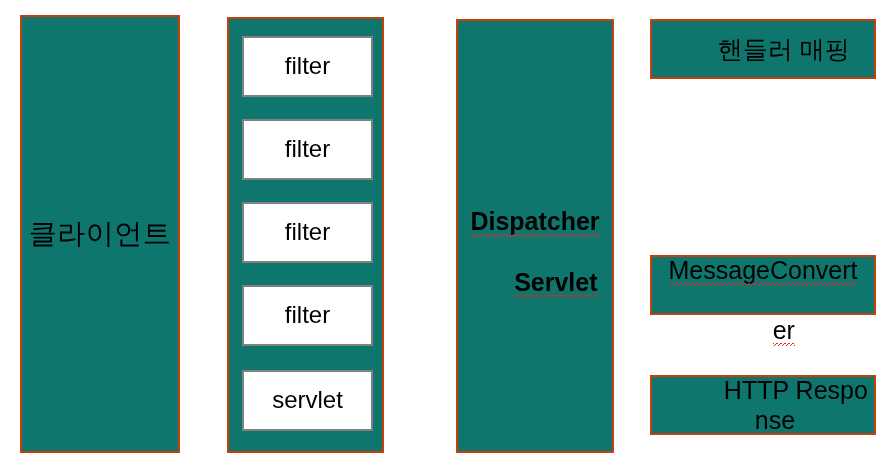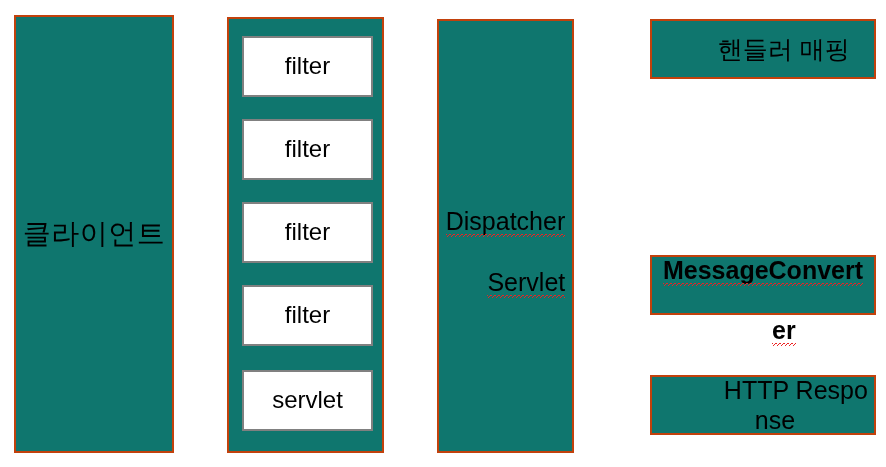--- a/index.html
+++ b/index.html
@@ -40,21 +40,21 @@
 
   .box-label {
     display: inline-block;
     line-height: 1.18;
     white-space: pre-wrap;
     word-break: break-all;
   }
 
   
   #client-box {
-    left: 14px;
+    left: 20px;
     top: 15px;
     width: 160px;
     height: 438px;
   }
   #client-box .box-label {
     font-size: 28px;
     letter-spacing: 0.5px;
   }
 
   
@@ -82,43 +82,44 @@
     font-size: 24px;
   }
   .chain-item.i0 { top: 17px; }
   .chain-item.i1 { top: 100px; }
   .chain-item.i2 { top: 183px; }
   .chain-item.i3 { top: 266px; }
   .chain-item.i4 { top: 351px; }
 
   
   #dispatcher-box {
-    left: 437px;
+    left: 456px;
     top: 19px;
-    width: 137px;
+    width: 158px;
     height: 434px;
+    font-weight: bold;
   }
   #dispatcher-box .box-label {
     font-size: 25px;
     line-height: 1.22;
   }
 
   
   .right-box {
     left: 650px;
     width: 226px;
     height: 60px;
   }
   .right-box .box-label {
     font-size: 25px;
     line-height: 1.2;
   }
   #right-box-0 { top: 19px; }
   #right-box-1 { top: 138px; }
-  #right-box-2 { top: 255px; font-weight: bold; }
+  #right-box-2 { top: 255px; }
   #right-box-3 { top: 375px; padding-left: 24px; }
 
   .squiggle-line {
     display: inline-block;
     position: relative;
   }
   .squiggle-line::after {
     content: "";
     position: absolute;
     left: 0;

